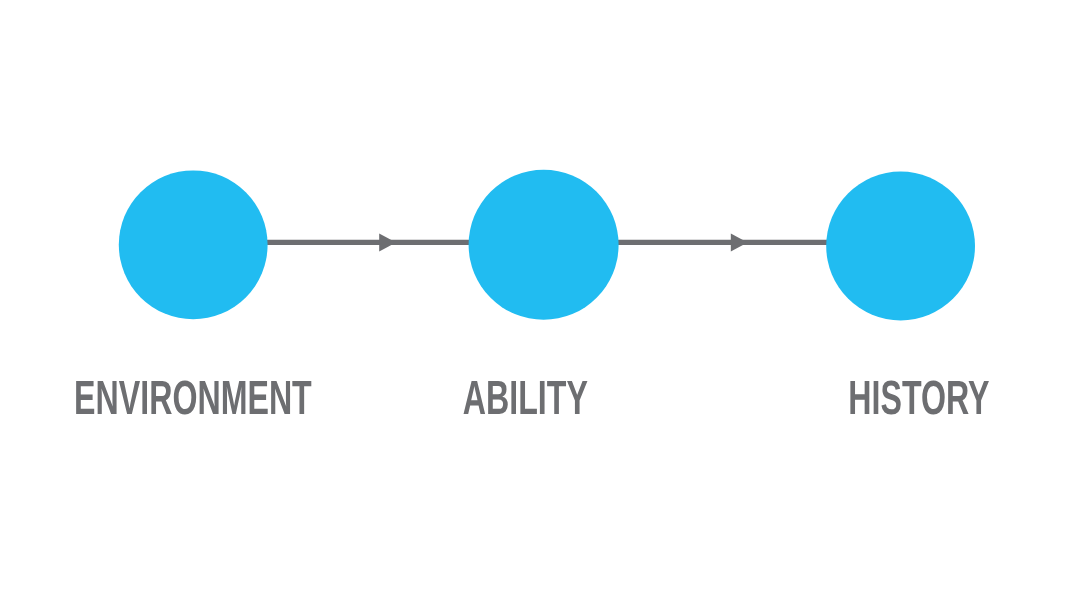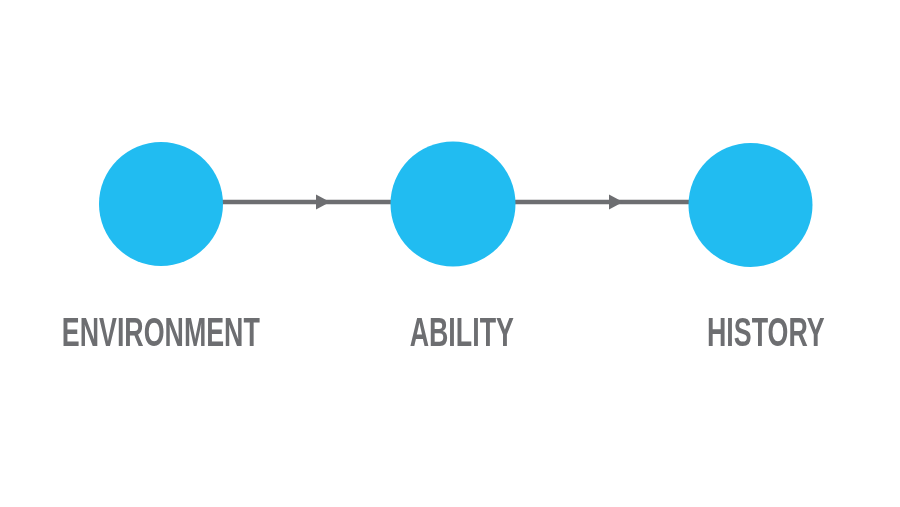--- a/index.html
+++ b/index.html
@@ -51,21 +51,21 @@
     color:var(--label-text);
     user-select:none;
   }
   .node-label>span{
     display:inline-block;
     transform:scaleX(0.67);
     transform-origin:50% 50%;
     white-space:nowrap;
   }
   .label-environment{left:11px;}
-  .label-ability{left:312px;}
+  .label-ability{left:288px;}
   .label-history{left:616px;}
 </style>
 </head>
 <body>
 
 <div class="canvas">
 
   <svg class="diagram-svg" viewBox="0 0 900 507" xmlns="http://www.w3.org/2000/svg">
 
     <line class="connector" x1="161" y1="202" x2="453" y2="202"></line>

